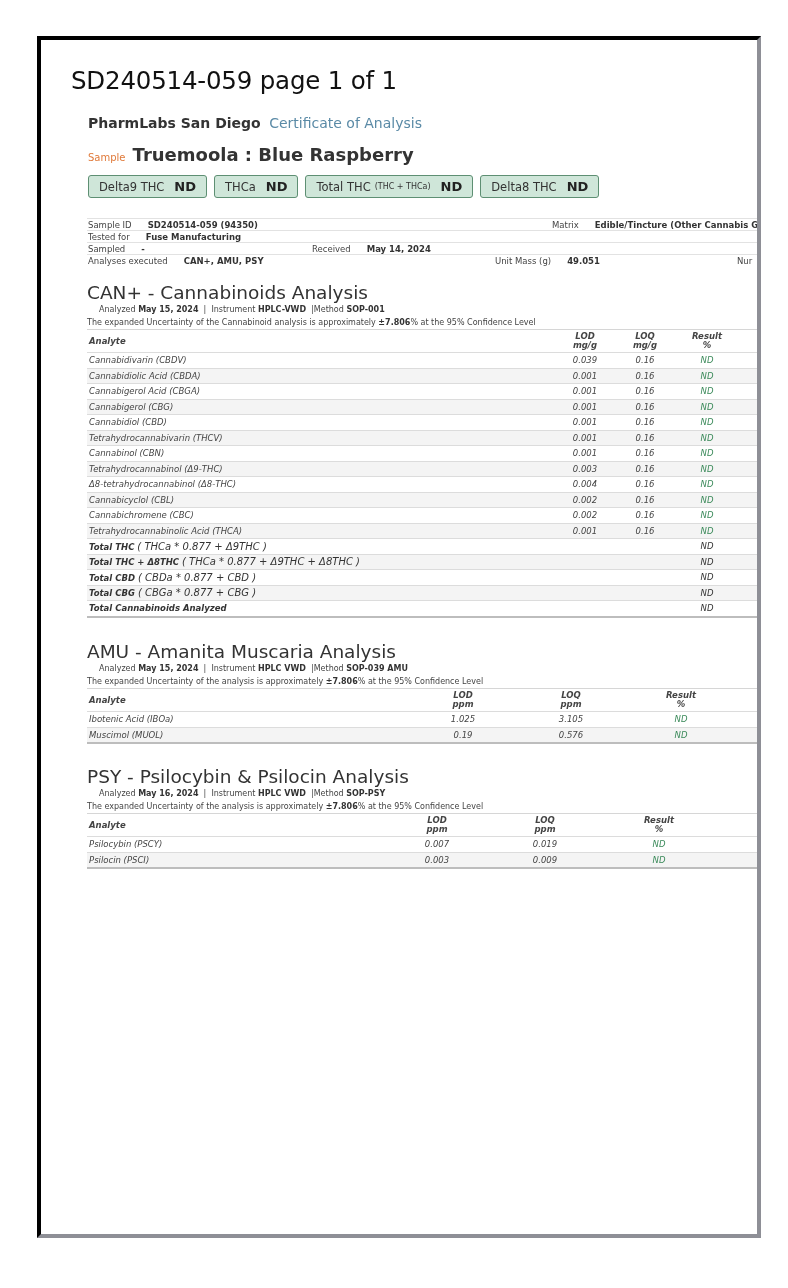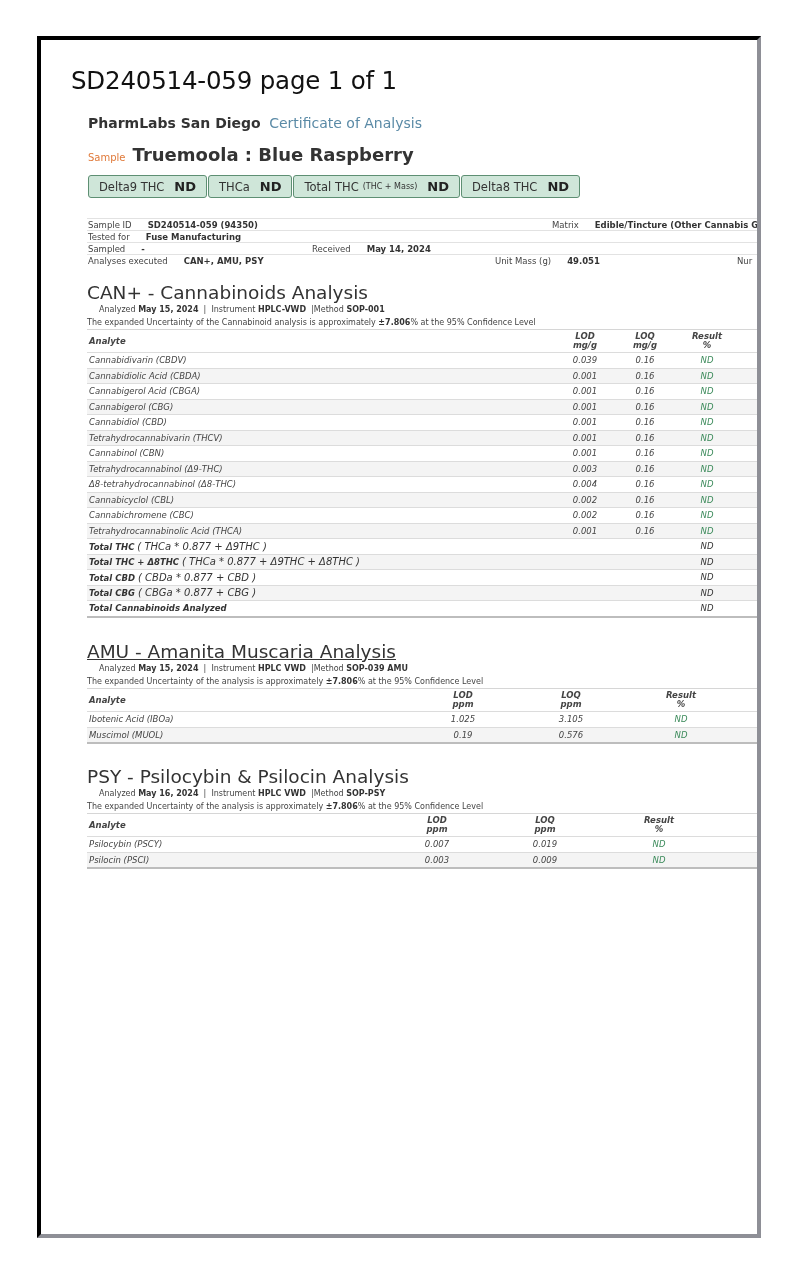--- a/index.html
+++ b/index.html
@@ -11,21 +11,21 @@
            background: #fff; overflow: hidden; }
   .inner { position: absolute; left: 0; top: 0; width: 716px; height: 1026px; }
   .page-title { position: absolute; left: 30px; top: 26px; font-size: 24.5px; color: #111;
                 letter-spacing: -0.2px; white-space: nowrap; }
   .lab-line { position: absolute; left: 47px; top: 75px; font-size: 14px; white-space: nowrap; }
   .lab-name { font-weight: bold; color: #333; }
   .coa { color: #5a8aa6; margin-left: 4px; }
   .sample-line { position: absolute; left: 47px; top: 104px; white-space: nowrap; }
   .sample-lbl { color: #e07a3a; font-size: 10px; }
   .sample-name { font-size: 18px; font-weight: bold; color: #333; margin-left: 2px; }
-  .badges { position: absolute; left: 47px; top: 135px; display: flex; gap: 1px; }
+  .badges { position: absolute; left: 47px; top: 135px; display: flex; gap: 7px; }
   .badge { background: #cfe6d9; border: 1px solid #5e8f73; border-radius: 3px;
            height: 21px; padding: 0 10px; display: flex; align-items: center;
            font-size: 11.5px; color: #333; white-space: nowrap; }
   .badge small { font-size: 8px; margin-left: 4px; }
   .badge b { font-size: 13px; margin-left: 10px; color: #222; }
 
   .info { position: absolute; left: 46px; top: 178px; width: 680px; font-size: 8.5px; color: #444; }
   .info-row { position: relative; height: 10px; line-height: 10px; border-top: 1px solid #e2e2e2;
               padding: 1px 0 0 1px; white-space: nowrap; }
   .info-row .v { font-weight: bold; color: #333; margin-left: 16px; }
@@ -72,21 +72,21 @@
     <div class="badge">
       <span>Delta9 THC</span>
       <b>ND</b>
     </div>
     <div class="badge">
       <span>THCa</span>
       <b>ND</b>
     </div>
     <div class="badge">
       <span>Total THC</span>
-      <small>(THC + Mass)</small>
+      <small>(THC + THCa)</small>
       <b>ND</b>
     </div>
     <div class="badge">
       <span>Delta8 THC</span>
       <b>ND</b>
     </div>
   </div>
 
   <div class="info">
     <div class="info-row">
@@ -248,21 +248,21 @@
       <tr>
             <td class="an tot"><span>Total Cannabinoids Analyzed</span></td>
             <td></td>
             <td></td>
             <td class="res dark">ND</td>
             <td></td>
           </tr>
     </tbody>
   </table>
 
-  <div class="sec-title" style="top:601px;text-decoration:underline;">AMU - Amanita Muscaria Analysis</div>
+  <div class="sec-title" style="top:601px;">AMU - Amanita Muscaria Analysis</div>
   <div class="sec-meta" style="top:624px;">
     <span>Analyzed</span> <b>May 15, 2024</b> &nbsp;|&nbsp; <span>Instrument</span> <b>HPLC VWD</b> &nbsp;|<span>Method</span> <b>SOP-039 AMU</b>
   </div>
   <div class="sec-unc" style="top:637px;">
     <span>The expanded Uncertainty of the analysis is approximately </span><b>±7.806</b><span>% at the 95% Confidence Level</span>
   </div>
   <table class="t" style="top:648px; width:680px;">
     <colgroup>
           <col style="width:322px">
           <col style="width:108px">

